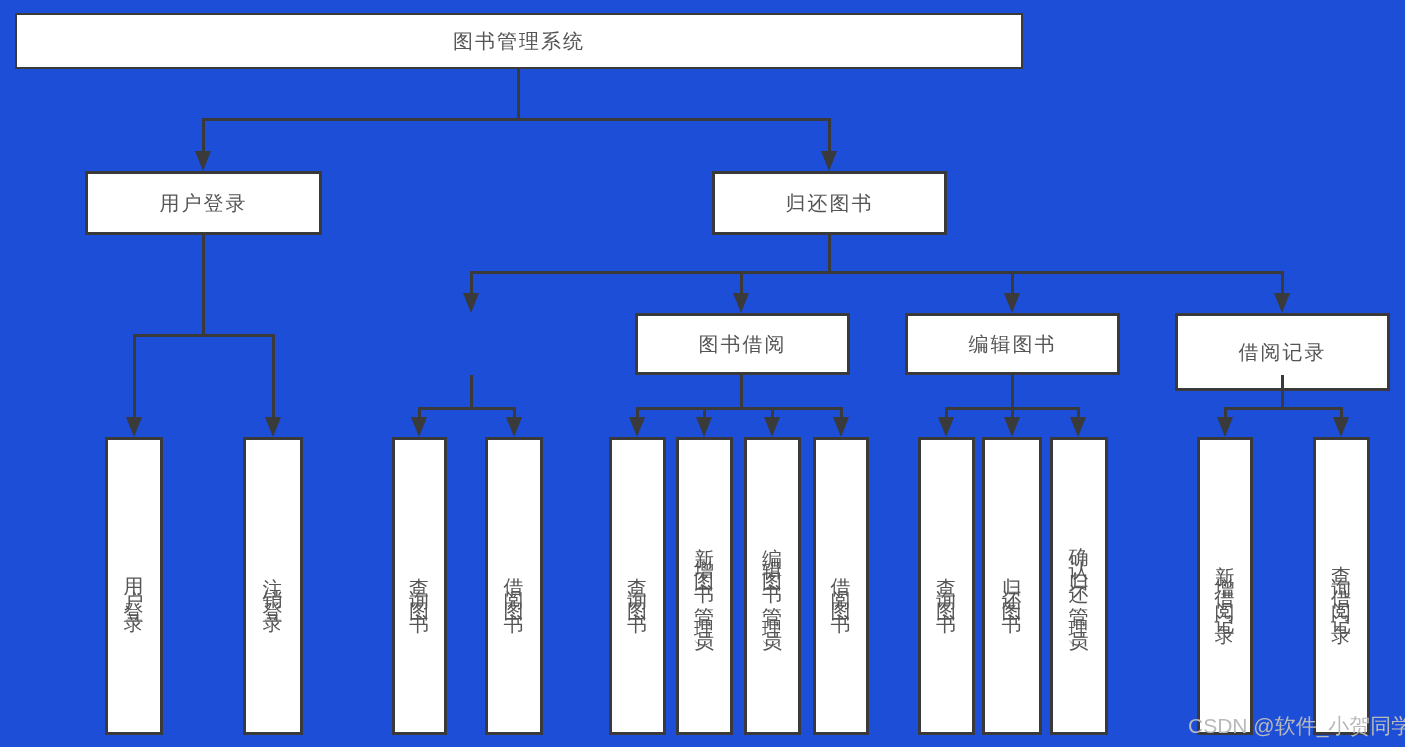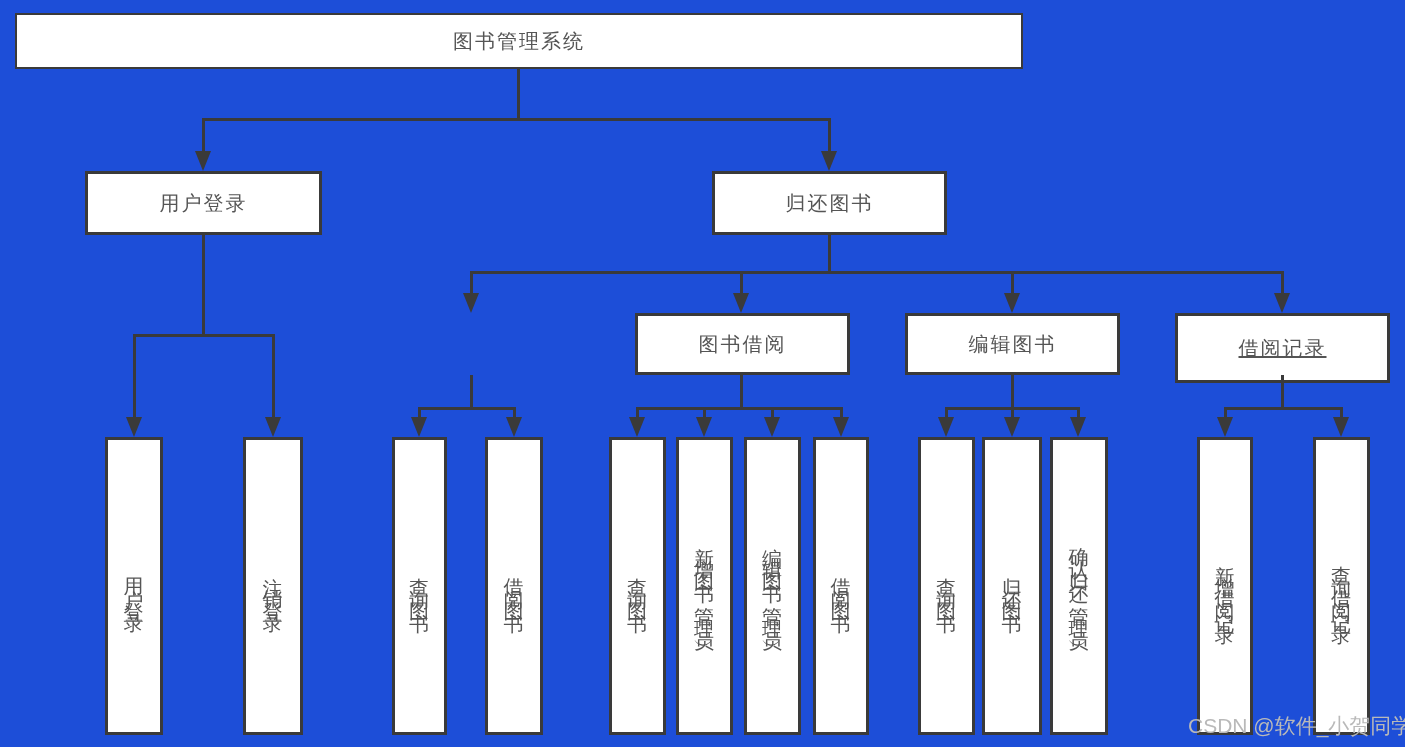--- a/index.html
+++ b/index.html
@@ -75,21 +75,21 @@
 
 
   <div class="box" style="left:635px; top:313px; width:215px; height:62px;">
     <span class="hlabel">图书借阅</span>
   </div>
 
   <div class="box" style="left:905px; top:313px; width:215px; height:62px;">
     <span class="hlabel">编辑图书</span>
   </div>
 
-  <div class="box" style="left:1175px; top:313px; width:215px; height:70px;text-decoration:underline;">
+  <div class="box" style="left:1175px; top:313px; width:215px; height:78px;">
     <span class="hlabel">借阅记录</span>
   </div>
 
   <div class="box vbox" style="left:105px; top:437px; width:58px; height:298px;">
     <span class="vlabel">用户登录</span>
   </div>
 
   <div class="box vbox" style="left:243px; top:437px; width:60px; height:298px;">
     <span class="vlabel">注销登录</span>
   </div>

